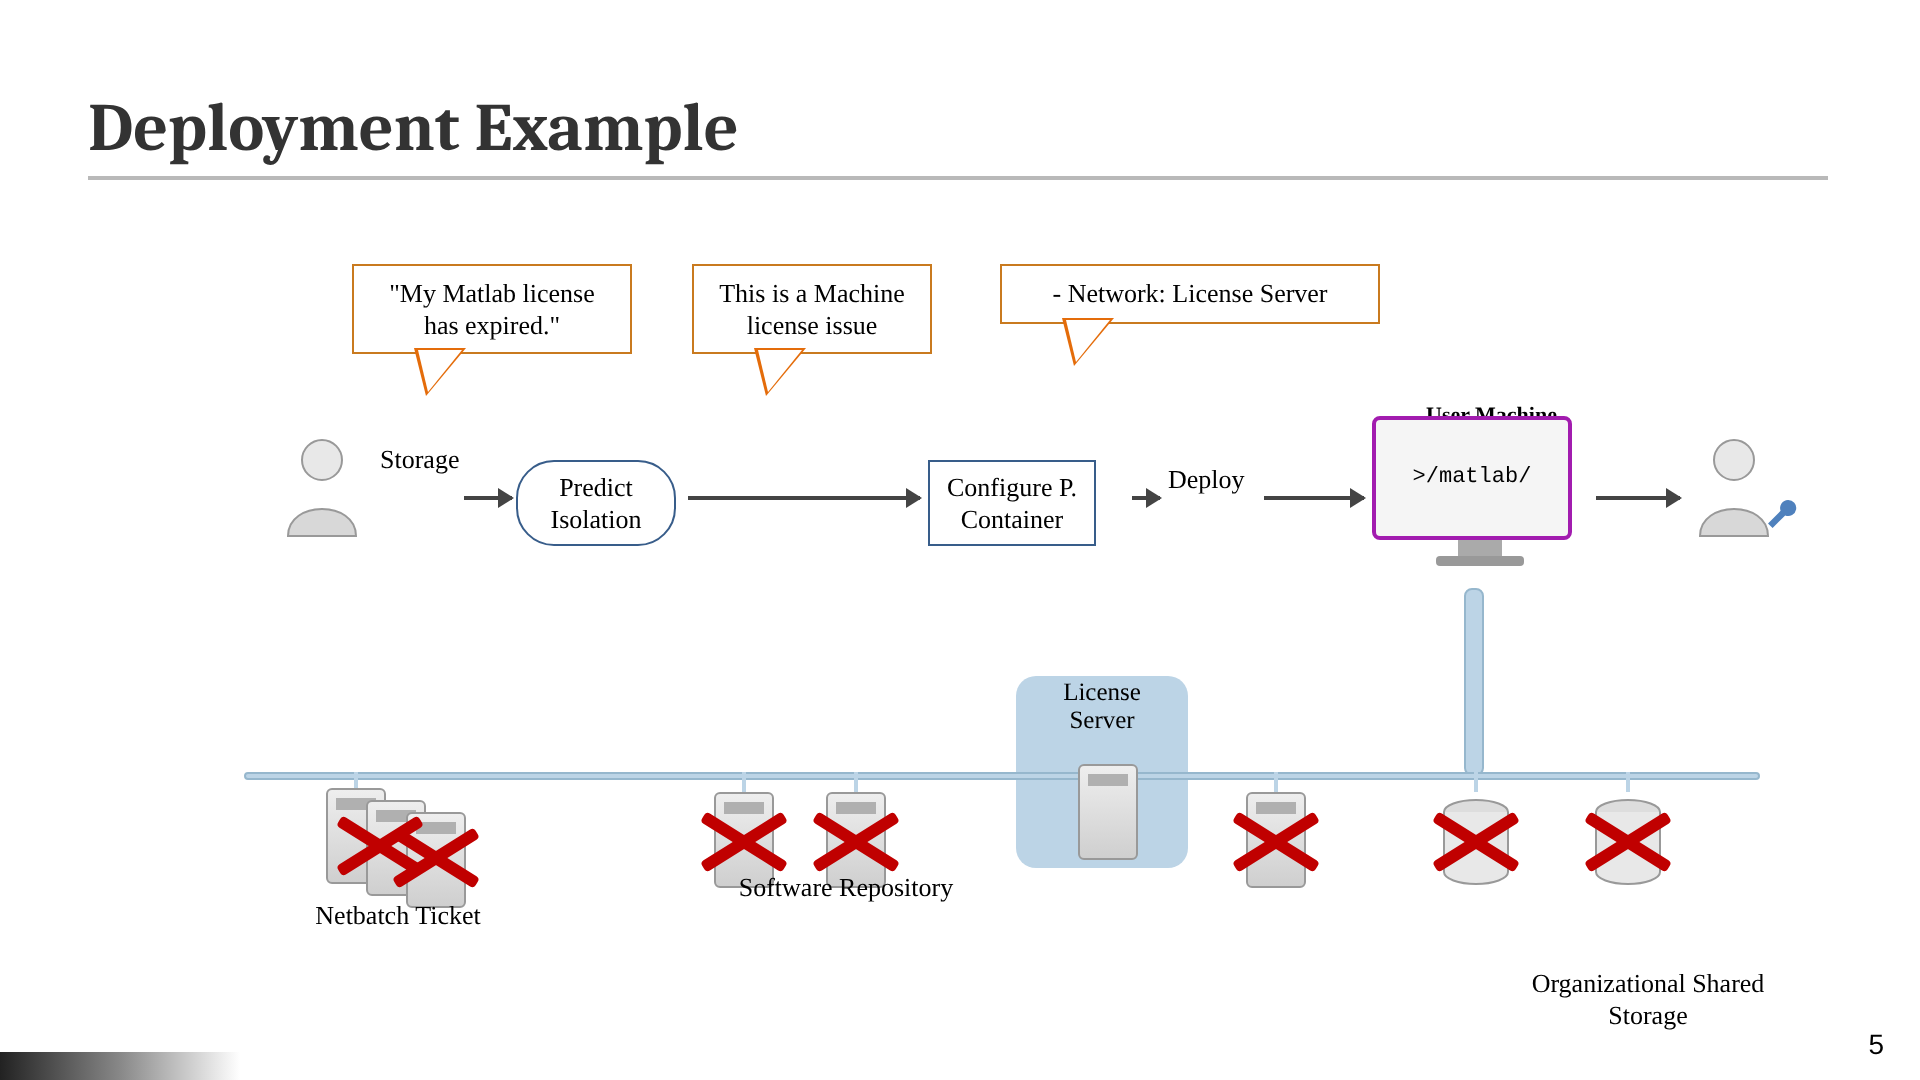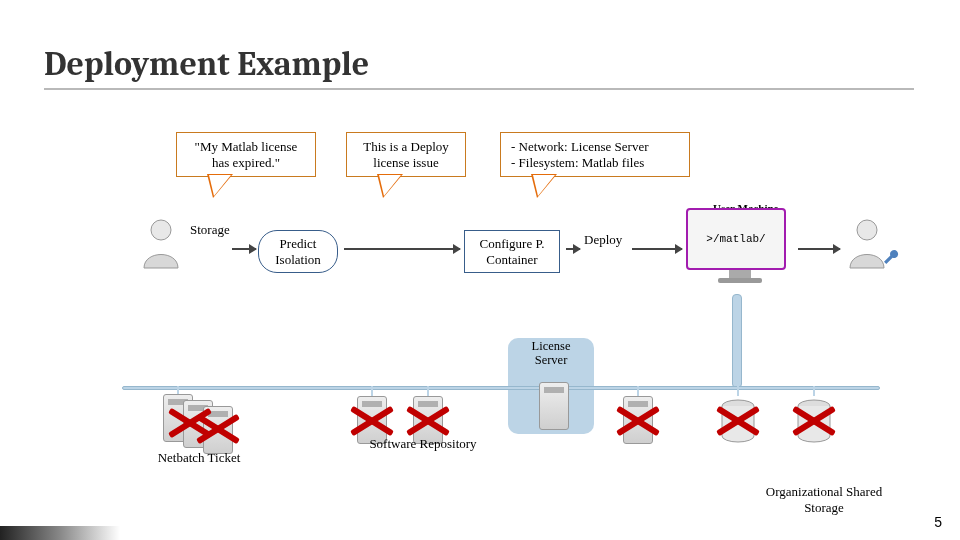--- a/index.html
+++ b/index.html
@@ -52,21 +52,21 @@
     content: "";
     position: absolute;
     top: -23px; left: -4px;
     width: 0; height: 0;
     border-left: 5px solid transparent;
     border-right: 17px solid transparent;
     border-top: 21px solid #fff;
   }
   .bubble1 { top: 132px; left: 176px; width: 140px; }
   .bubble2 { top: 132px; left: 346px; width: 120px; }
-  .bubble3 { top: 132px; left: 500px; width: 190px; text-align: left; }
+  .bubble3 { top: 132px; left: 500px; width: 190px; text-align: center; }
 
   
   .bubble { border: 1px solid #c97a1f; }
 
   
   .person {
     position: absolute;
     width: 46px; height: 56px;
   }
   .person svg { width: 100%; height: 100%; }
@@ -89,21 +89,21 @@
   .procbox {
     position: absolute;
     border: 1.5px solid #385d8a;
     background: #fff;
     text-align: center;
     font-size: 13px;
     padding: 5px 8px;
     line-height: 1.2;
   }
   .procbox1 { top: 230px; left: 258px; width: 80px; border-radius: 19px; }
-  .procbox2 { top: 230px; left: 464px; width: 96px; }
+  .procbox2 { top: 230px; left: 464px; width: 84px; }
 
   .deploy-label {
     position: absolute;
     top: 232px; left: 584px;
     font-size: 13px;
   }
 
   
   .monitor {
     position: absolute;
@@ -271,26 +271,25 @@
 <body>
 
 <div class="title">Deployment Example</div>
 <div class="title-underline"></div>
 
 <div class="bubble bubble1">
   <span>"My Matlab license has expired."</span>
   <div class="tail"></div>
 </div>
 <div class="bubble bubble2">
-  <span>This is a Deploy license issue</span>
+  <span>This is a Machine license issue</span>
   <div class="tail"></div>
 </div>
 <div class="bubble bubble3">
   <div>- Network: License Server</div>
-  <div>- Filesystem:  Matlab files</div>
   <div class="tail"></div>
 </div>
 
 <div class="person person1">
   <svg viewBox="0 0 46 56">
     <circle cx="23" cy="14" r="10" fill="#e8e8e8" stroke="#999"></circle>
     <path d="M6 52 C6 34 40 34 40 52 Z" fill="#d8d8d8" stroke="#999"></path>
   </svg>
 </div>
 <div class="ticket-label">Storage</div>

